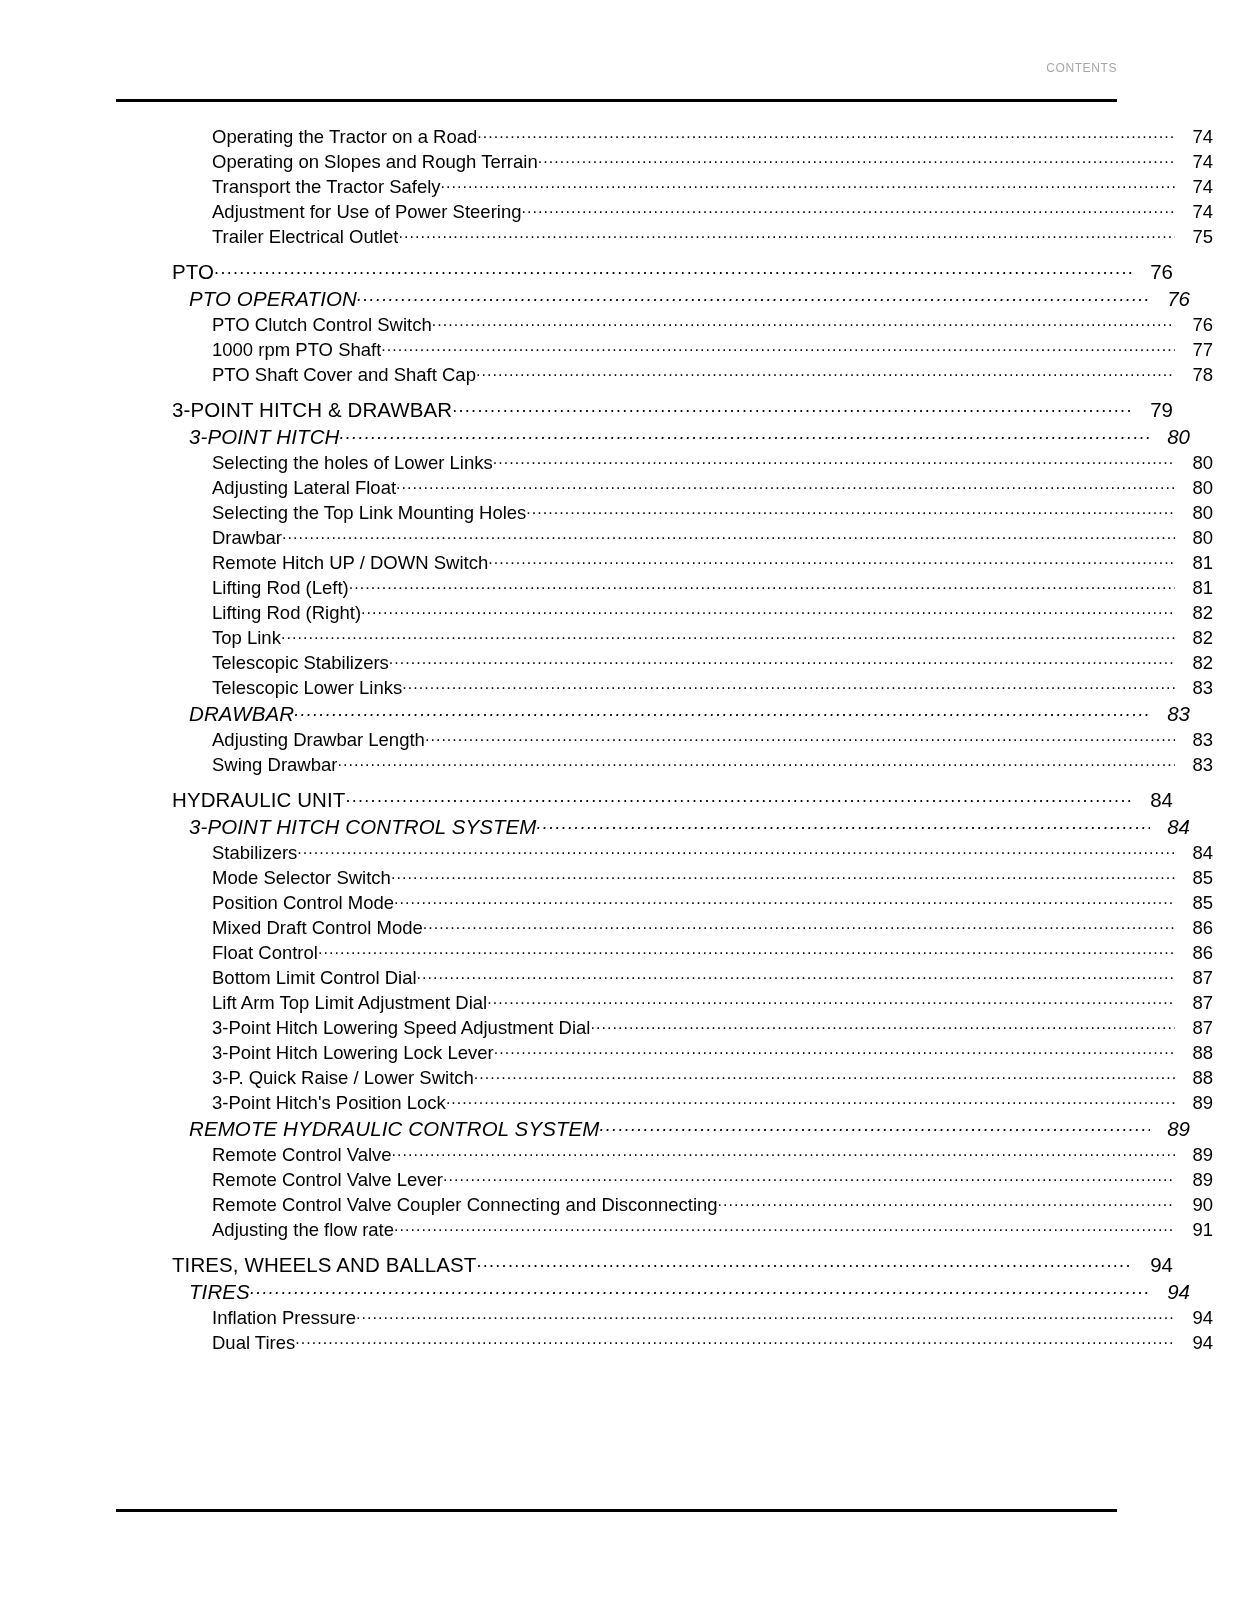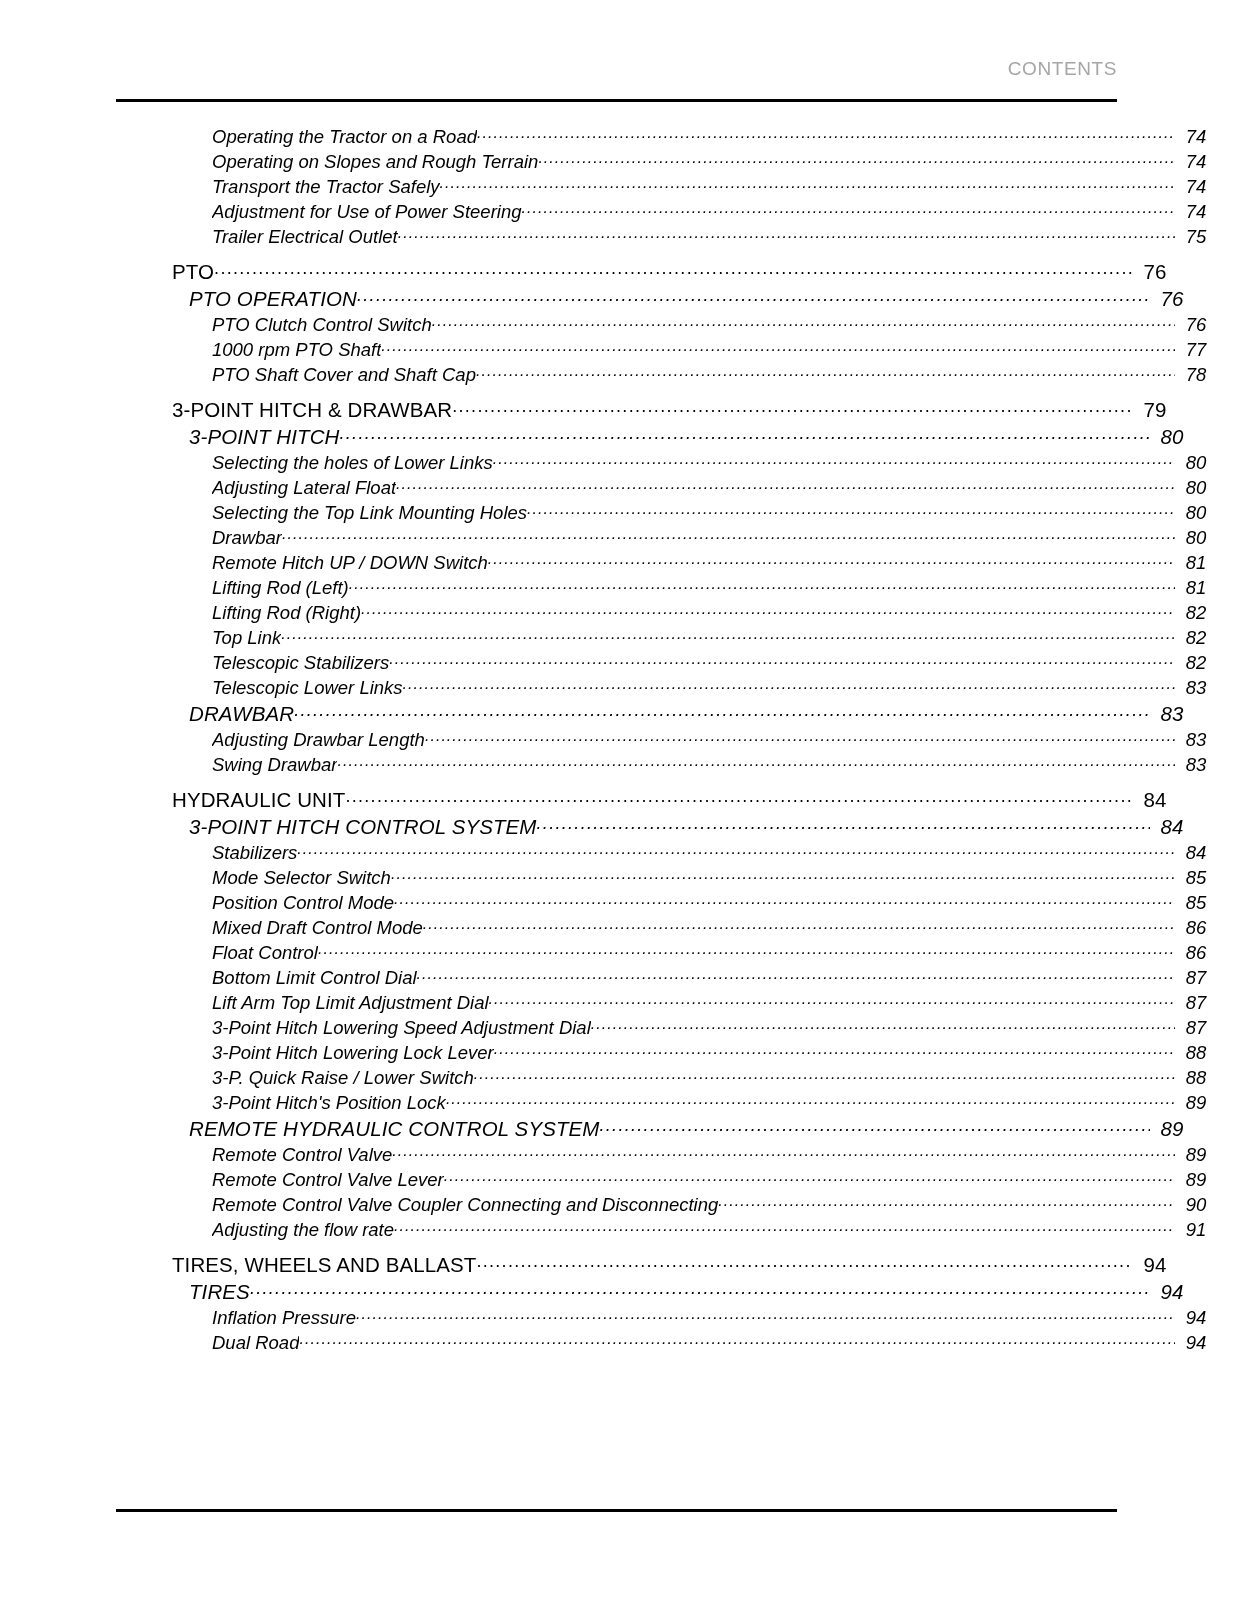--- a/index.html
+++ b/index.html
@@ -19,21 +19,21 @@
 
   
   .header {
     position: absolute;
     left: 116px;
     top: 58px;
     width: 1001px;
     text-align: right;
   }
   .header-title {
-    font-size: 19px;
+    font-size: 12px;
     letter-spacing: 0.6px;
     color: #a6a6a6;
     font-family: "Liberation Sans", sans-serif;
   }
   .rule-top {
     position: absolute;
     left: 116px;
     top: 99px;
     width: 1001px;
     height: 0;
@@ -89,39 +89,39 @@
     font-size: 16px;
     line-height: 1em;
     color: #000;
     position: absolute;
     left: 0;
     bottom: 0.08em;
     white-space: nowrap;
   }
   .toc-page {
     flex: 0 0 auto;
-    text-align: center;
+    text-align: right;
     width: 32px;
     padding-left: 4px;
   }
 
   
   .lvl-1 { padding-left: 56px; font-size: 20.5px; height: 27px; }
   .lvl-1 .toc-label { letter-spacing: 0.1px; }
   .lvl-1 .toc-page { font-size: 20.5px; width: 36px; }
   .lvl-1 .toc-leader::after { font-size: 18px; letter-spacing: 1.3px; }
 
   
   .lvl-2 { padding-left: 73px; font-size: 20.5px; height: 27px; font-style: italic; }
   .lvl-2 .toc-label { letter-spacing: 0.1px; }
   .lvl-2 .toc-page { font-size: 20.5px; width: 36px; }
   .lvl-2 .toc-leader::after { font-size: 18px; letter-spacing: 1.3px; }
 
   
-  .lvl-3 { padding-left: 96px; font-size: 18.5px; height: 25px; font-style: italic; }
+  .lvl-3 { padding-left: 96px; font-size: 18.5px; height: 25px; }
   .lvl-3 .toc-page { font-size: 18.5px; width: 34px; }
   .lvl-3 .toc-leader::after { font-size: 16px; letter-spacing: 1.05px; }
 </style>
 </head>
 <body>
 
 <div class="page">
 
   <div class="header">
     <span class="header-title">CONTENTS</span>
@@ -363,21 +363,21 @@
           <span class="toc-label">TIRES</span>
           <span class="toc-leader"></span>
           <span class="toc-page">94</span>
         </div>
         <div class="toc-row lvl-3">
           <span class="toc-label">Inflation Pressure</span>
           <span class="toc-leader"></span>
           <span class="toc-page">94</span>
         </div>
         <div class="toc-row lvl-3">
-          <span class="toc-label">Dual Road</span>
+          <span class="toc-label">Dual Tires</span>
           <span class="toc-leader"></span>
           <span class="toc-page">94</span>
         </div>
       </div>
     </div>
 
   <div class="rule-bottom"></div>
 
 </div>
 

